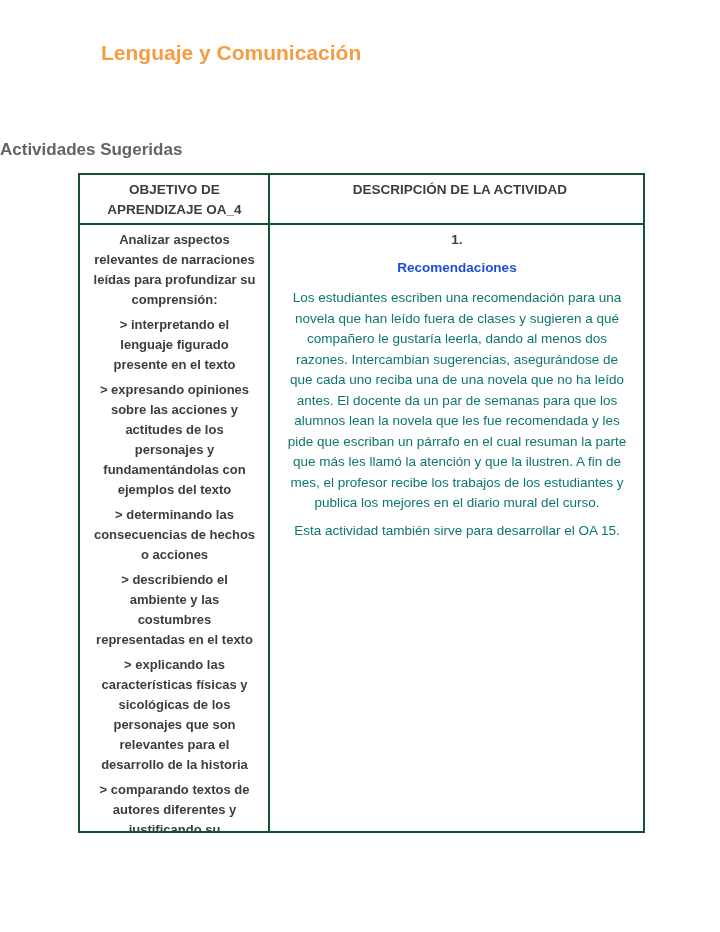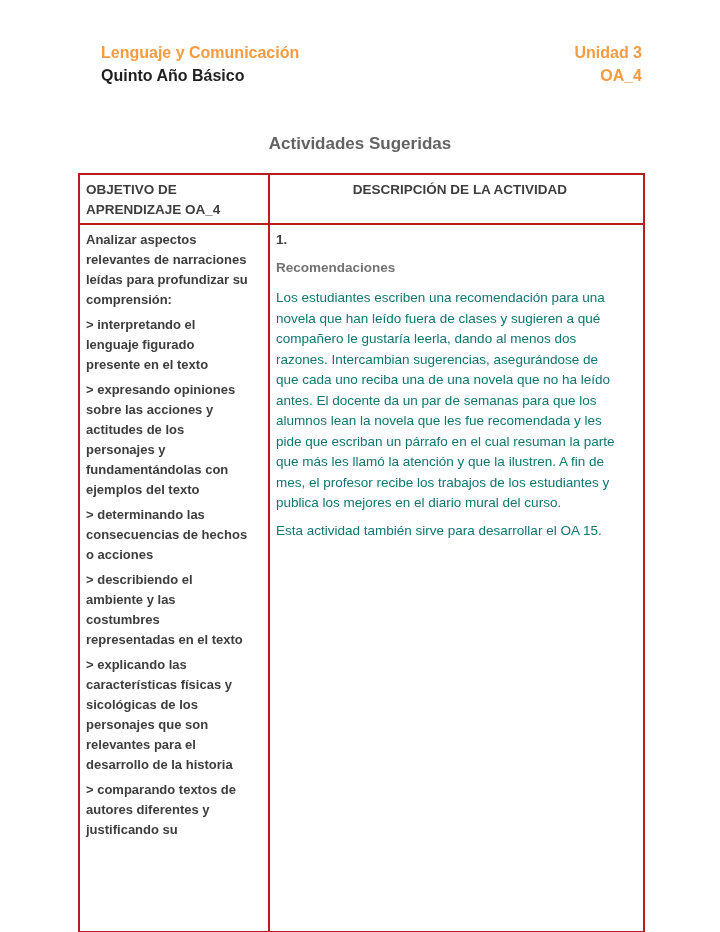--- a/index.html
+++ b/index.html
@@ -18,55 +18,55 @@
     top: 41px;
     left: 101px;
     right: 78px;
     display: flex;
     justify-content: space-between;
     align-items: flex-start;
   }
   .doc-header .left-block  { text-align: left; }
   .doc-header .right-block { text-align: right; }
   .hdr-line {
-    font-size: 16px;
+    font-size: 21px;
     font-weight: bold;
     line-height: 23px;
     white-space: nowrap;
   }
   .orange { color: #F59B42; }
   .black  { color: #1f1f1f; }
 
   
   .page-title {
     position: absolute;
-    top: 134px;
+    top: 140px;
     left: 0;
     width: 100%;
-    text-align: center;
     font-size: 17px;
     font-weight: bold;
     color: #636363;
   }
 
   
   table.activity-table {
     position: absolute;
     top: 173px;
     left: 78px;
     width: 565px;
     border-collapse: collapse;
     table-layout: fixed;
   }
   table.activity-table col.c1 { width: 190px; }
   table.activity-table col.c2 { width: 375px; }
   table.activity-table th,
   table.activity-table td {
-    border: 2px solid #b91c1c;
+    border: 2px solid #14532d;
     vertical-align: top;
+    text-align: center;
   }
   th.obj-head {
     font-size: 13.5px;
     font-weight: bold;
     color: #3d3d3d;
     text-align: left;
     line-height: 20px;
     padding: 5px 5px 0 6px;
     height: 50px;
     white-space: pre-line;
@@ -75,21 +75,21 @@
     font-size: 13.5px;
     font-weight: bold;
     color: #3d3d3d;
     text-align: center;
     line-height: 20px;
     padding: 5px 5px 0 12px;
     height: 50px;
   }
   td.body-cell { padding: 0; }
   .cell-clip {
-    height: 706px;
+    height: 606px;
     overflow: hidden;
     padding: 5px 5px 0 6px;
   }
   
   .objective p {
     font-size: 13px;
     font-weight: bold;
     color: #3d3d3d;
     line-height: 20px;
     white-space: pre-line;
@@ -99,44 +99,39 @@
   .activity .act-number {
     font-size: 13.5px;
     font-weight: bold;
     color: #414141;
     line-height: 20px;
     margin-bottom: 8px;
   }
   .activity .act-title {
     font-size: 13.5px;
     font-weight: bold;
-    color: #737373;
+    color: #1d4ed8;
     line-height: 20px;
     margin-bottom: 10px;
   }
   .activity p.act-para {
     font-size: 13.5px;
     font-weight: normal;
     color: #0f766e;
     line-height: 20.5px;
     white-space: pre-line;
     margin-bottom: 7px;
   }
 </style>
 </head>
 <body>
 
 <header class="doc-header">
   <div class="left-block">
     <div class="hdr-line orange">Lenguaje y Comunicación</div>
-    <div class="hdr-line black">Quinto Año Básico</div>
-  </div>
-  <div class="right-block">
-    <div class="hdr-line orange">Unidad 3</div>
-    <div class="hdr-line orange">OA_4</div>
   </div>
 </header>
 
 <h1 class="page-title">Actividades Sugeridas</h1>
 
 <table class="activity-table">
   <colgroup>
       <col class="c1">
       <col class="c2">
     </colgroup>

